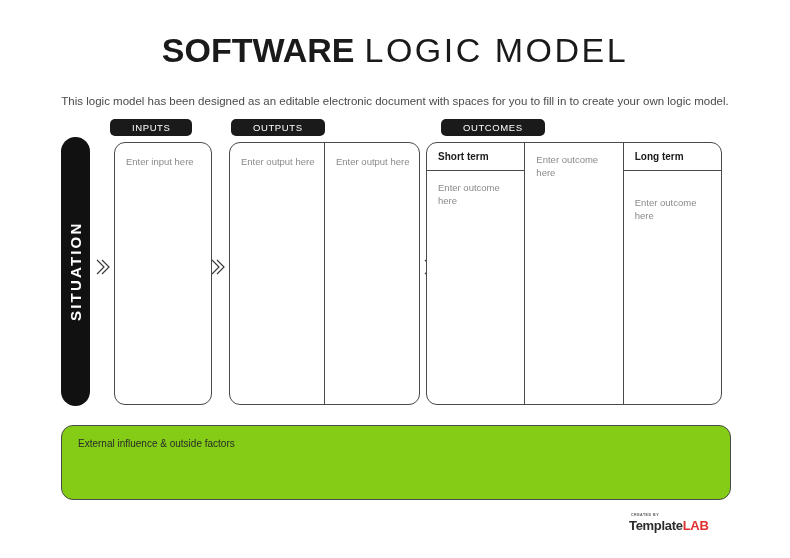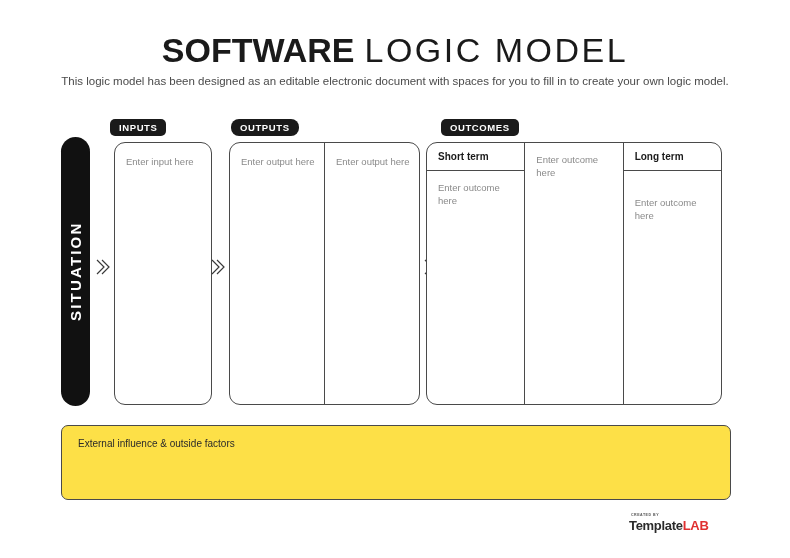--- a/index.html
+++ b/index.html
@@ -34,45 +34,45 @@
     font-weight: 700;
     letter-spacing: 0px;
     text-align: right;
   }
   #title .light {
     font-weight: 300;
     letter-spacing: 2.5px;
     margin-top: 12px;
   }
   #subtitle {
-    margin-top: 4px;
+    margin-top: 24px;
     font-size: 11.5px;
     line-height: 15px;
     color: #4a4a4a;
     font-weight: 400;
   }
 
   
   .pill {
     position: absolute;
     height: 17px;
     background: #1a1a1a;
     border-radius: 5px;
     color: #ffffff;
     font-size: 9.5px;
-    font-weight: 700;
+    font-weight: 400;
     letter-spacing: 0.6px;
     display: flex;
     align-items: center;
     justify-content: center;
-    padding: 0 9px;
+    padding: 0 22px;
     box-sizing: border-box;
   }
   #pill-inputs   { left: 110px; top: 119px; }
-  #pill-outputs  { left: 231px; top: 119px; border-radius: 8px; }
+  #pill-outputs  { left: 231px; top: 119px; }
   #pill-outcomes { left: 441px; top: 119px; }
 
   
   #situation {
     position: absolute;
     left: 61px;
     top: 137px;
     width: 29px;
     height: 269px;
     background: #111111;
@@ -120,20 +120,21 @@
   }
   #box-inputs   { left: 114px; width: 98px; }
   #box-outputs  { left: 229px; width: 191px; }
   #box-outcomes { left: 426px; width: 296px; }
 
   .box-cols {
     position: absolute;
     left: 0; top: 0;
     width: 100%; height: 100%;
     display: flex;
+    justify-content: flex-end;
   }
   .col {
     flex: 1 1 0;
     position: relative;
     box-sizing: border-box;
   }
   .col + .col { border-left: 1.3px solid #4a4a4a; }
 
   .placeholder {
     position: absolute;
@@ -166,22 +167,22 @@
   .oc-body .placeholder.low { top: 26px; }
 
   
   #box-external {
     position: absolute;
     left: 61px;
     top: 425px;
     width: 670px;
     height: 75px;
     border: 1.3px solid #4a4a4a;
-    border-radius: 7px;
-    background: #fde047;
+    border-radius: 12px;
+    background: #84cc16;
     box-sizing: border-box;
   }
   #external-label {
     position: absolute;
     left: 16px;
     top: 12px;
     font-size: 10px;
     color: #2a2a2a;
     font-weight: 500;
   }

